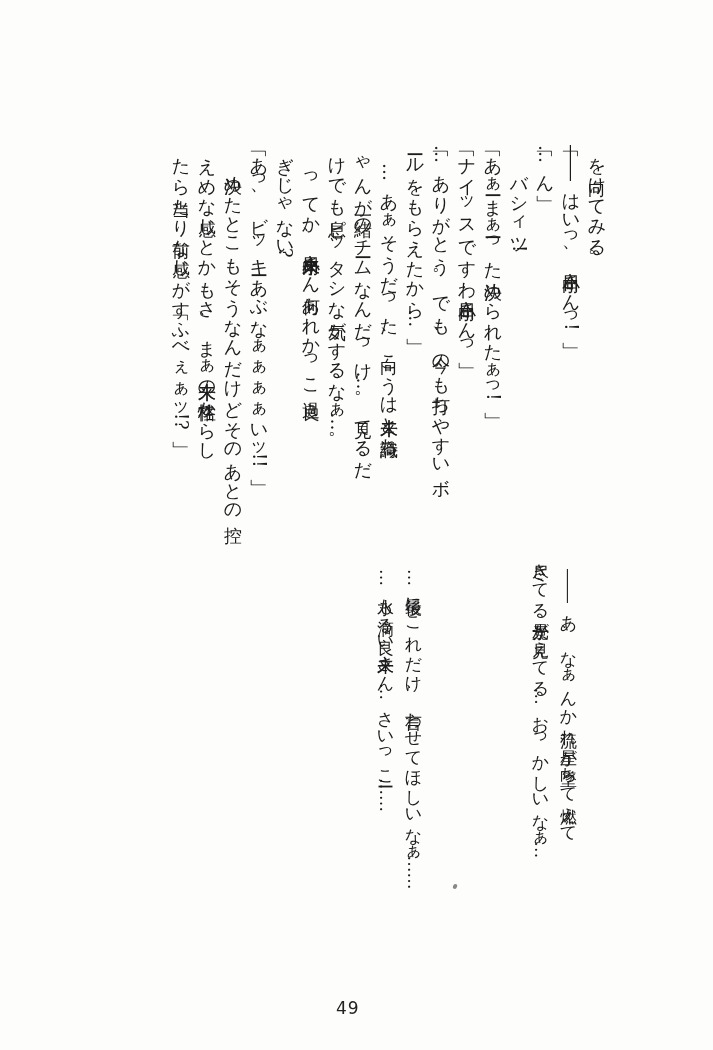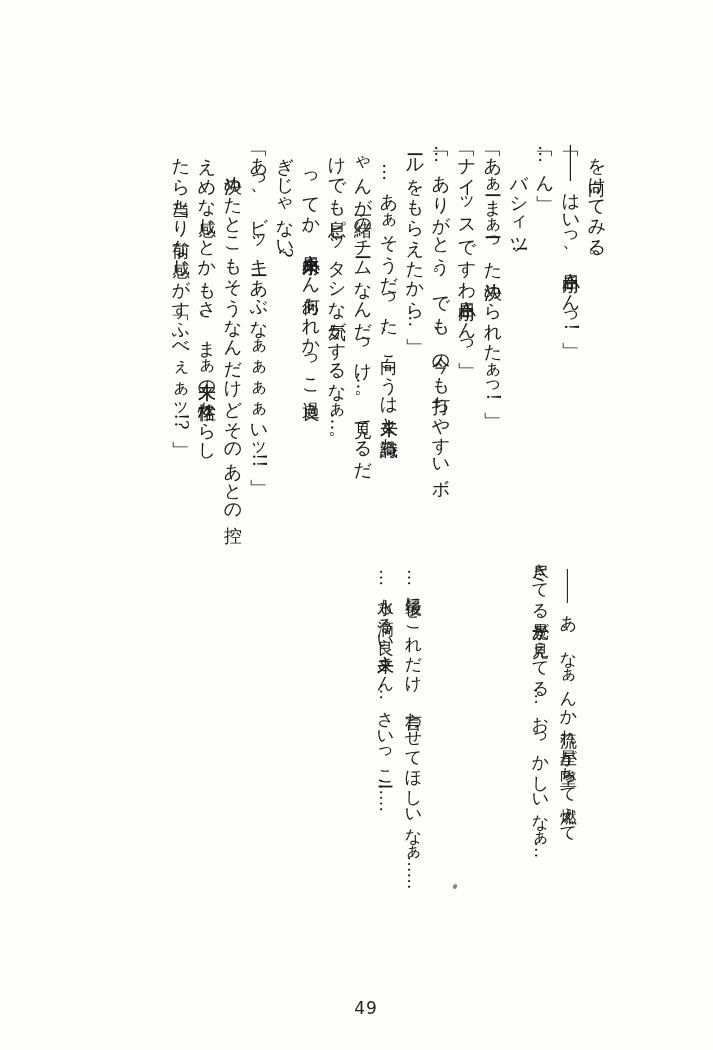--- a/index.html
+++ b/index.html
@@ -51,21 +51,21 @@
     right: 285px;
     height: 400px;
     font-size: 17px;
   }
   .block-mono-b p.line { line-height: 28px; }
   .page-number {
     position: absolute;
     top: 998px;
     left: 336px;
     width: 60px;
-    text-align: center;
+    text-align: left;
     font-size: 17px;
     color: #222;
     font-family: "DejaVu Sans", sans-serif;
     letter-spacing: 1px;
   }
   .ink-speck {
     position: absolute;
     left: 453px;
     top: 884px;
     width: 4px;

